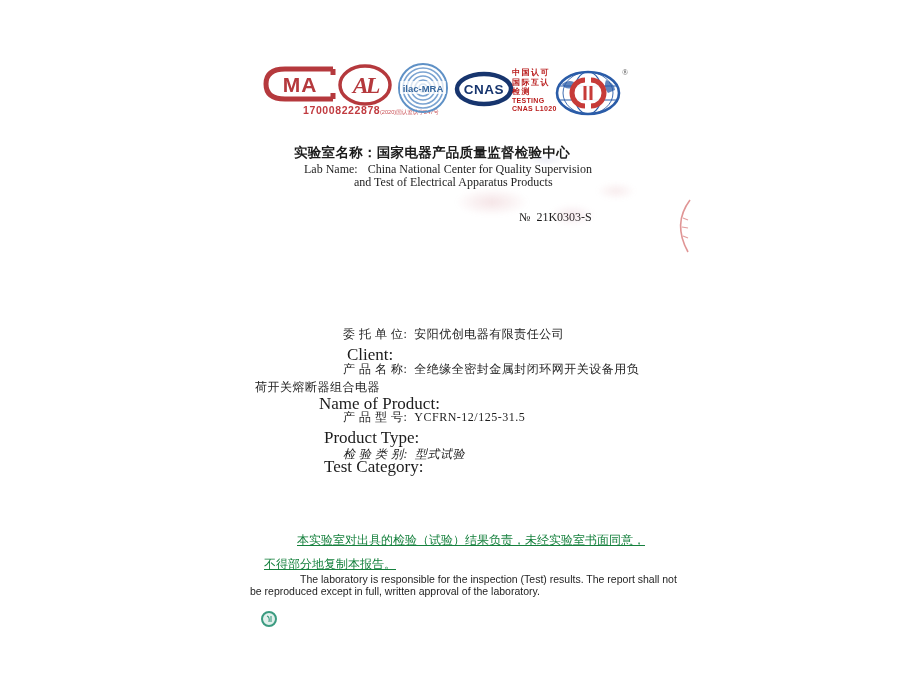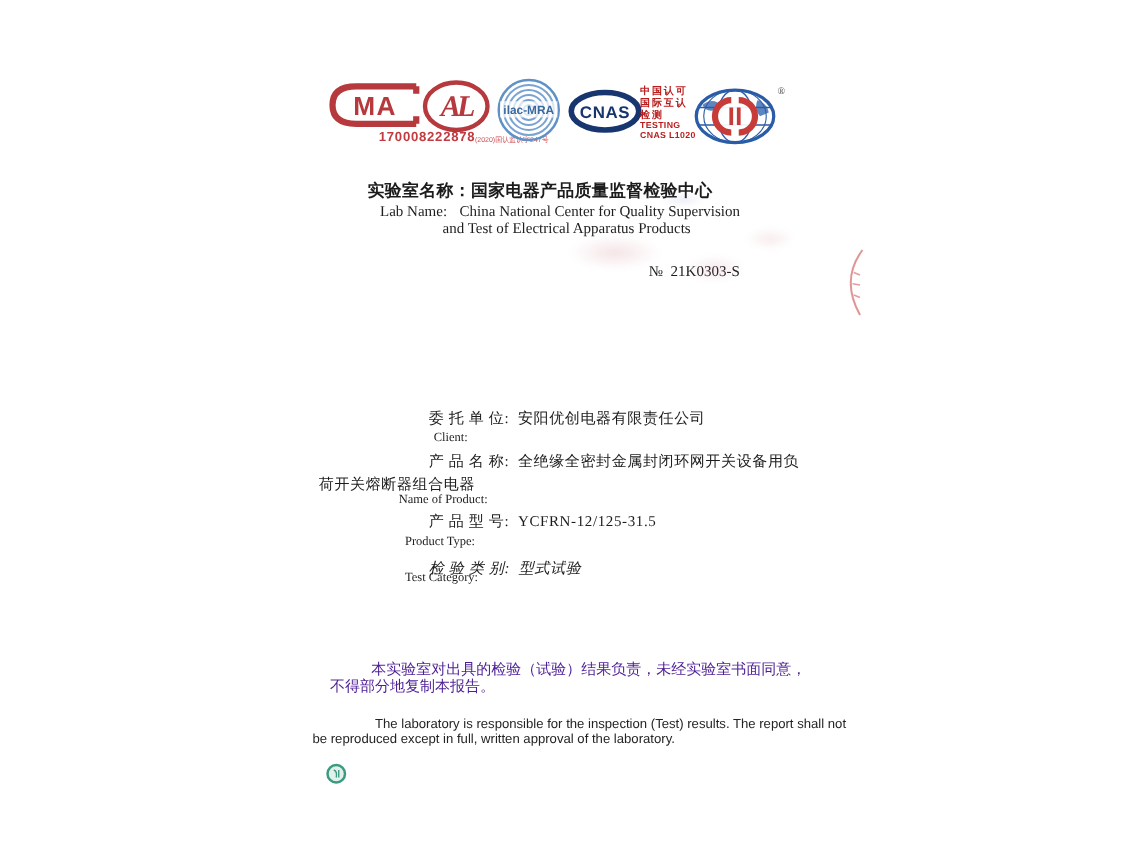--- a/index.html
+++ b/index.html
@@ -30,29 +30,29 @@
   
   .title-zh{top:236px;font-family:"Liberation Sans",sans-serif;font-weight:600;
             font-size:22.5px;letter-spacing:1.5px;color:#141414;}
   .title-en{top:267px;font-family:"Liberation Mono",monospace;font-size:17px;
             letter-spacing:1px;white-space:pre;color:#161616;}
 
   
   .fieldp{width:390px;text-indent:72px;font-size:12px;line-height:17.5px;color:#1c1c1c;}
   .fieldp .flabel{letter-spacing:.5px;margin-right:7px;margin-left:16px;}
   .fieldp .fvalue{letter-spacing:.5px;}
-  .enlbl{font-size:10px;color:#1c1c1c;white-space:nowrap;}
+  .enlbl{font-size:17px;color:#1c1c1c;white-space:nowrap;}
   .f0{left:255px;top:326px;} .f0e{left:347px;top:345px;}
   .f1{left:255px;top:361px;} .f1e{left:319px;top:394px;}
   .f2{left:255px;top:409px;} .f2e{left:324px;top:428px;}
   .f3{left:255px;top:446px;font-style:italic;} .f3e{left:324px;top:457px;}
 
   
   .stmt-zh{left:264px;top:528px;width:384px;text-indent:33px;font-size:12px;
-           line-height:14px;color:#4c1d95;}
+           line-height:24px;color:#15803d;text-decoration:underline;}
   .stmt-en{left:250px;top:574px;width:432px;text-indent:50px;font-size:10.5px;
            line-height:11.8px;font-family:"Liberation Sans",sans-serif;color:#242424;}
 
   
   .noise{position:absolute;pointer-events:none;}
   .n1{left:455px;top:188px;width:74px;height:28px;
       background:radial-gradient(ellipse,rgba(205,120,130,.20),transparent 70%);filter:blur(2px);}
   .n2{left:548px;top:204px;width:48px;height:22px;
       background:radial-gradient(ellipse,rgba(195,115,140,.16),transparent 70%);filter:blur(2px);}
   .n3{left:528px;top:154px;width:36px;height:12px;

